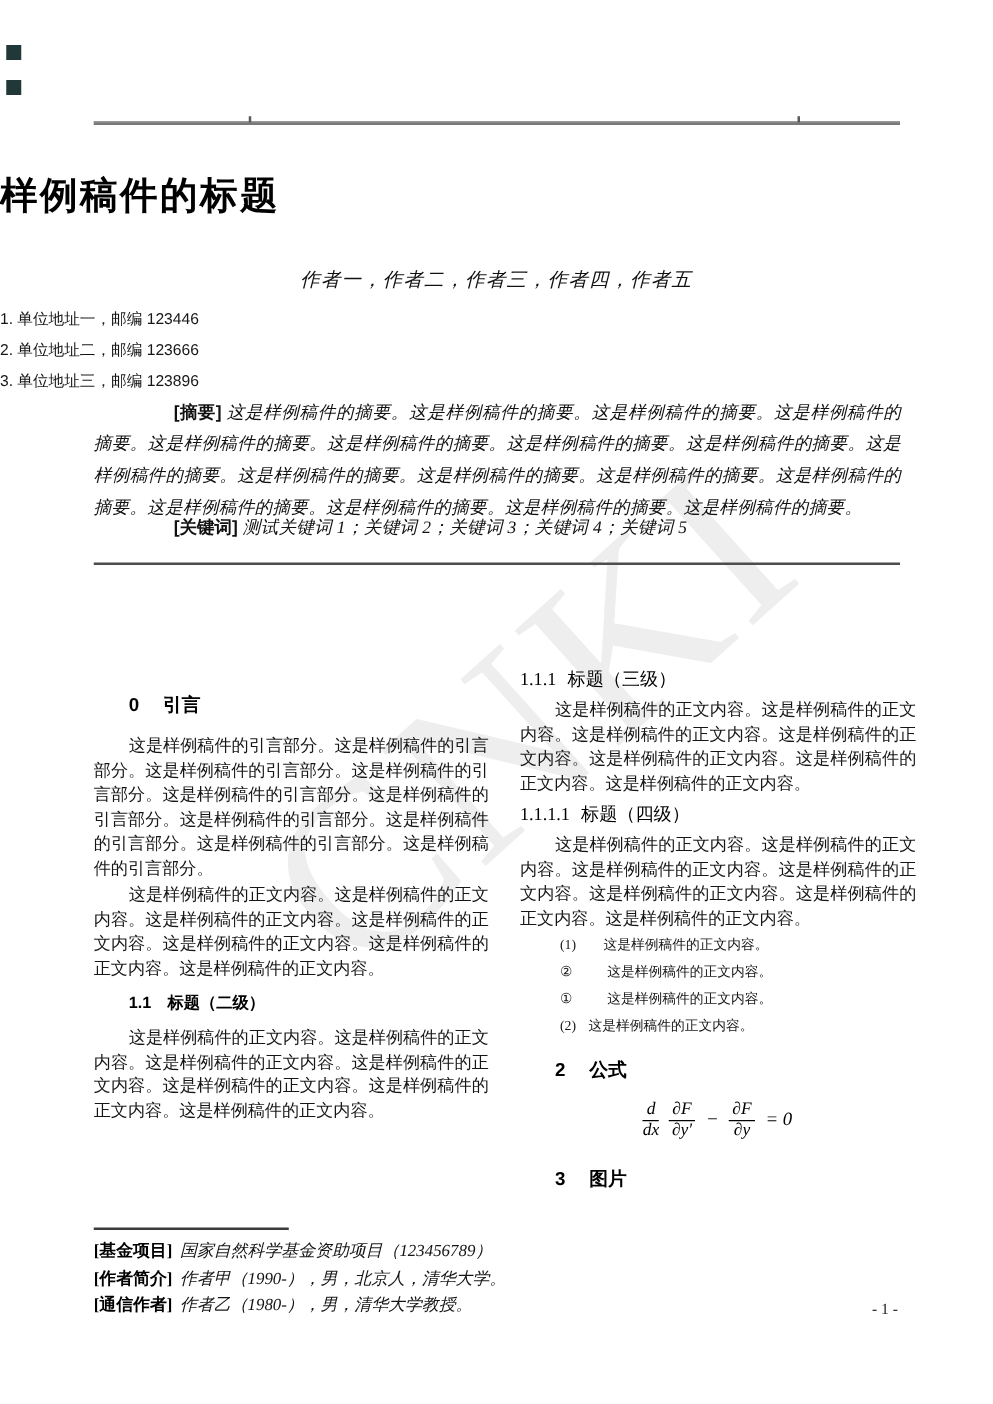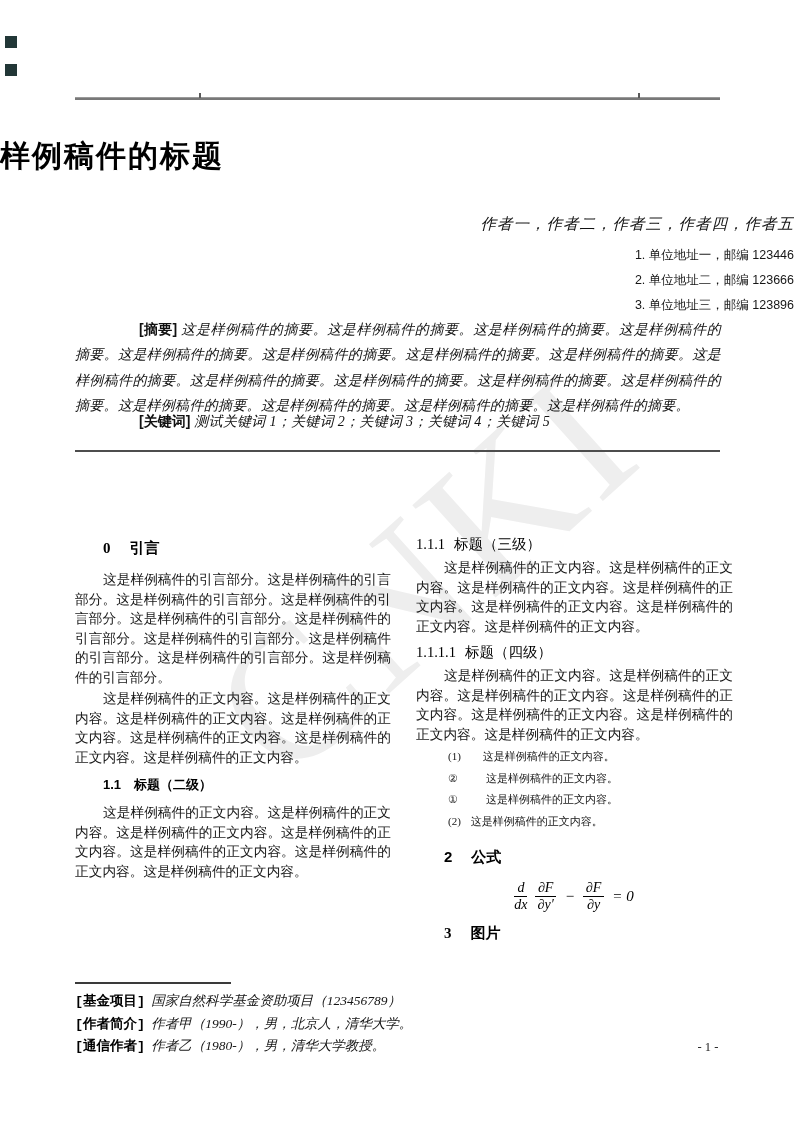--- a/index.html
+++ b/index.html
@@ -19,40 +19,40 @@
   
   .anno-sq{position:absolute;left:5px;width:12px;height:12px;background:#223737;}
   .anno-sq.a1{top:36px;} .anno-sq.a2{top:64px;}
   
   .header-rule{position:absolute;left:75px;top:97px;width:645px;height:2px;background:#787878;border-top:1px solid #9a9a9a;}
   .hdr-tick{position:absolute;top:93px;width:2px;height:5px;background:#5a5a5a;}
   .hdr-tick.t1{left:199px;} .hdr-tick.t2{left:638px;}
   
   .doc-title{position:absolute;left:0;top:136px;width:794px;
     font-size:30px;font-weight:bold;letter-spacing:2px;color:#000;}
-  .authors{position:absolute;left:0;top:214px;width:794px;text-align:right;
+  .authors{position:absolute;left:0;top:214px;width:794px;text-align:center;
     font-size:15.5px;font-style:italic;letter-spacing:1px;color:#111;}
-  .affiliations{position:absolute;left:0;top:243px;width:794px;text-align:right;
+  .affiliations{position:absolute;left:0;top:243px;width:794px;text-align:left;
     font-family:"Liberation Sans","DejaVu Sans",sans-serif;font-size:12.5px;line-height:25px;color:#161616;}
   
   .abstract{position:absolute;left:75px;top:317px;width:646px;
     font-size:14px;line-height:25.3px;letter-spacing:0.3px;text-align:justify;
     font-style:italic;text-indent:28px;color:#111;}
   .note-label{font-style:normal;font-weight:bold;letter-spacing:0;
     font-family:"Liberation Sans","DejaVu Sans",sans-serif;padding-left:36px;}
   .keywords{position:absolute;left:75px;top:413px;width:646px;
     font-size:14px;font-style:italic;letter-spacing:0.3px;text-indent:28px;color:#111;}
   .kw-sep{position:absolute;left:75px;top:450px;width:645px;height:2px;background:#4d4d4d;}
   
   .column{position:absolute;top:528px;width:316px;padding-top:6px;}
   .column.left{left:75px;}
   .column.right{left:416px;width:317px;}
   .heading{font-family:"Liberation Sans","DejaVu Sans",sans-serif;font-weight:bold;color:#000;line-height:20px;}
   .heading.h1{font-size:15px;padding-left:28px;margin:16px 0 12px;}
-  .heading.h1:first-child{margin-top:4px;font-family:Liberation Serif, serif;}
+  .heading.h1:first-child{margin-top:21px;}
   .heading.h1 .h-num{margin-right:19px;}
   .heading.h2{font-size:13px;padding-left:28px;margin:8px 0 8px;}
   .heading.h2 .h-num{margin-right:13px;}
   .heading.h3{font-family:"Liberation Serif","DejaVu Serif",serif;font-weight:normal;
     font-size:14.5px;padding-left:0;margin:6px 0 4px;}
   .heading.h3:first-child{margin-top:0;}
   .heading.h3 .h-num{margin-right:9px;}
   .body-p{font-size:13.7px;line-height:19.5px;text-align:justify;text-indent:28px;
     margin:0 0 2px;color:#161616;}
   .list-item{font-size:11px;line-height:20.5px;padding-left:32px;margin:1px 0;color:#161616;}
@@ -65,21 +65,21 @@
   .frac{display:inline-flex;flex-direction:column;align-items:center;vertical-align:middle;font-size:14px;line-height:16px;}
   .frac .num{padding:0 3px;border-bottom:1.2px solid #000;}
   .frac .den{padding:0 3px;}
   .f-op{margin:0 4px;}
   .formula-line2{margin-top:9px;font-style:italic;}
   .formula-line2 .roman{font-style:normal;}
   
   .foot-sep{position:absolute;left:75px;top:982px;width:156px;height:2px;background:#3a3a3a;}
   .footnotes{position:absolute;left:75px;top:990px;width:420px;font-size:13.5px;line-height:21.5px;}
   .footnote-line{white-space:nowrap;}
-  .footnote-line .fn-label{font-family:Liberation Mono, monospace;font-weight:bold;color:#000;margin-right:6px;}
+  .footnote-line .fn-label{font-family:Liberation Serif, serif;font-weight:bold;color:#000;margin-right:6px;}
   .footnote-line .fn-text{font-style:italic;color:#141414;}
   
   .page-number{position:absolute;left:688px;top:1040px;width:40px;text-align:center;
     font-size:12.5px;color:#222;}
 </style>
 </head>
 <body>
 
 <div class="page">
 

